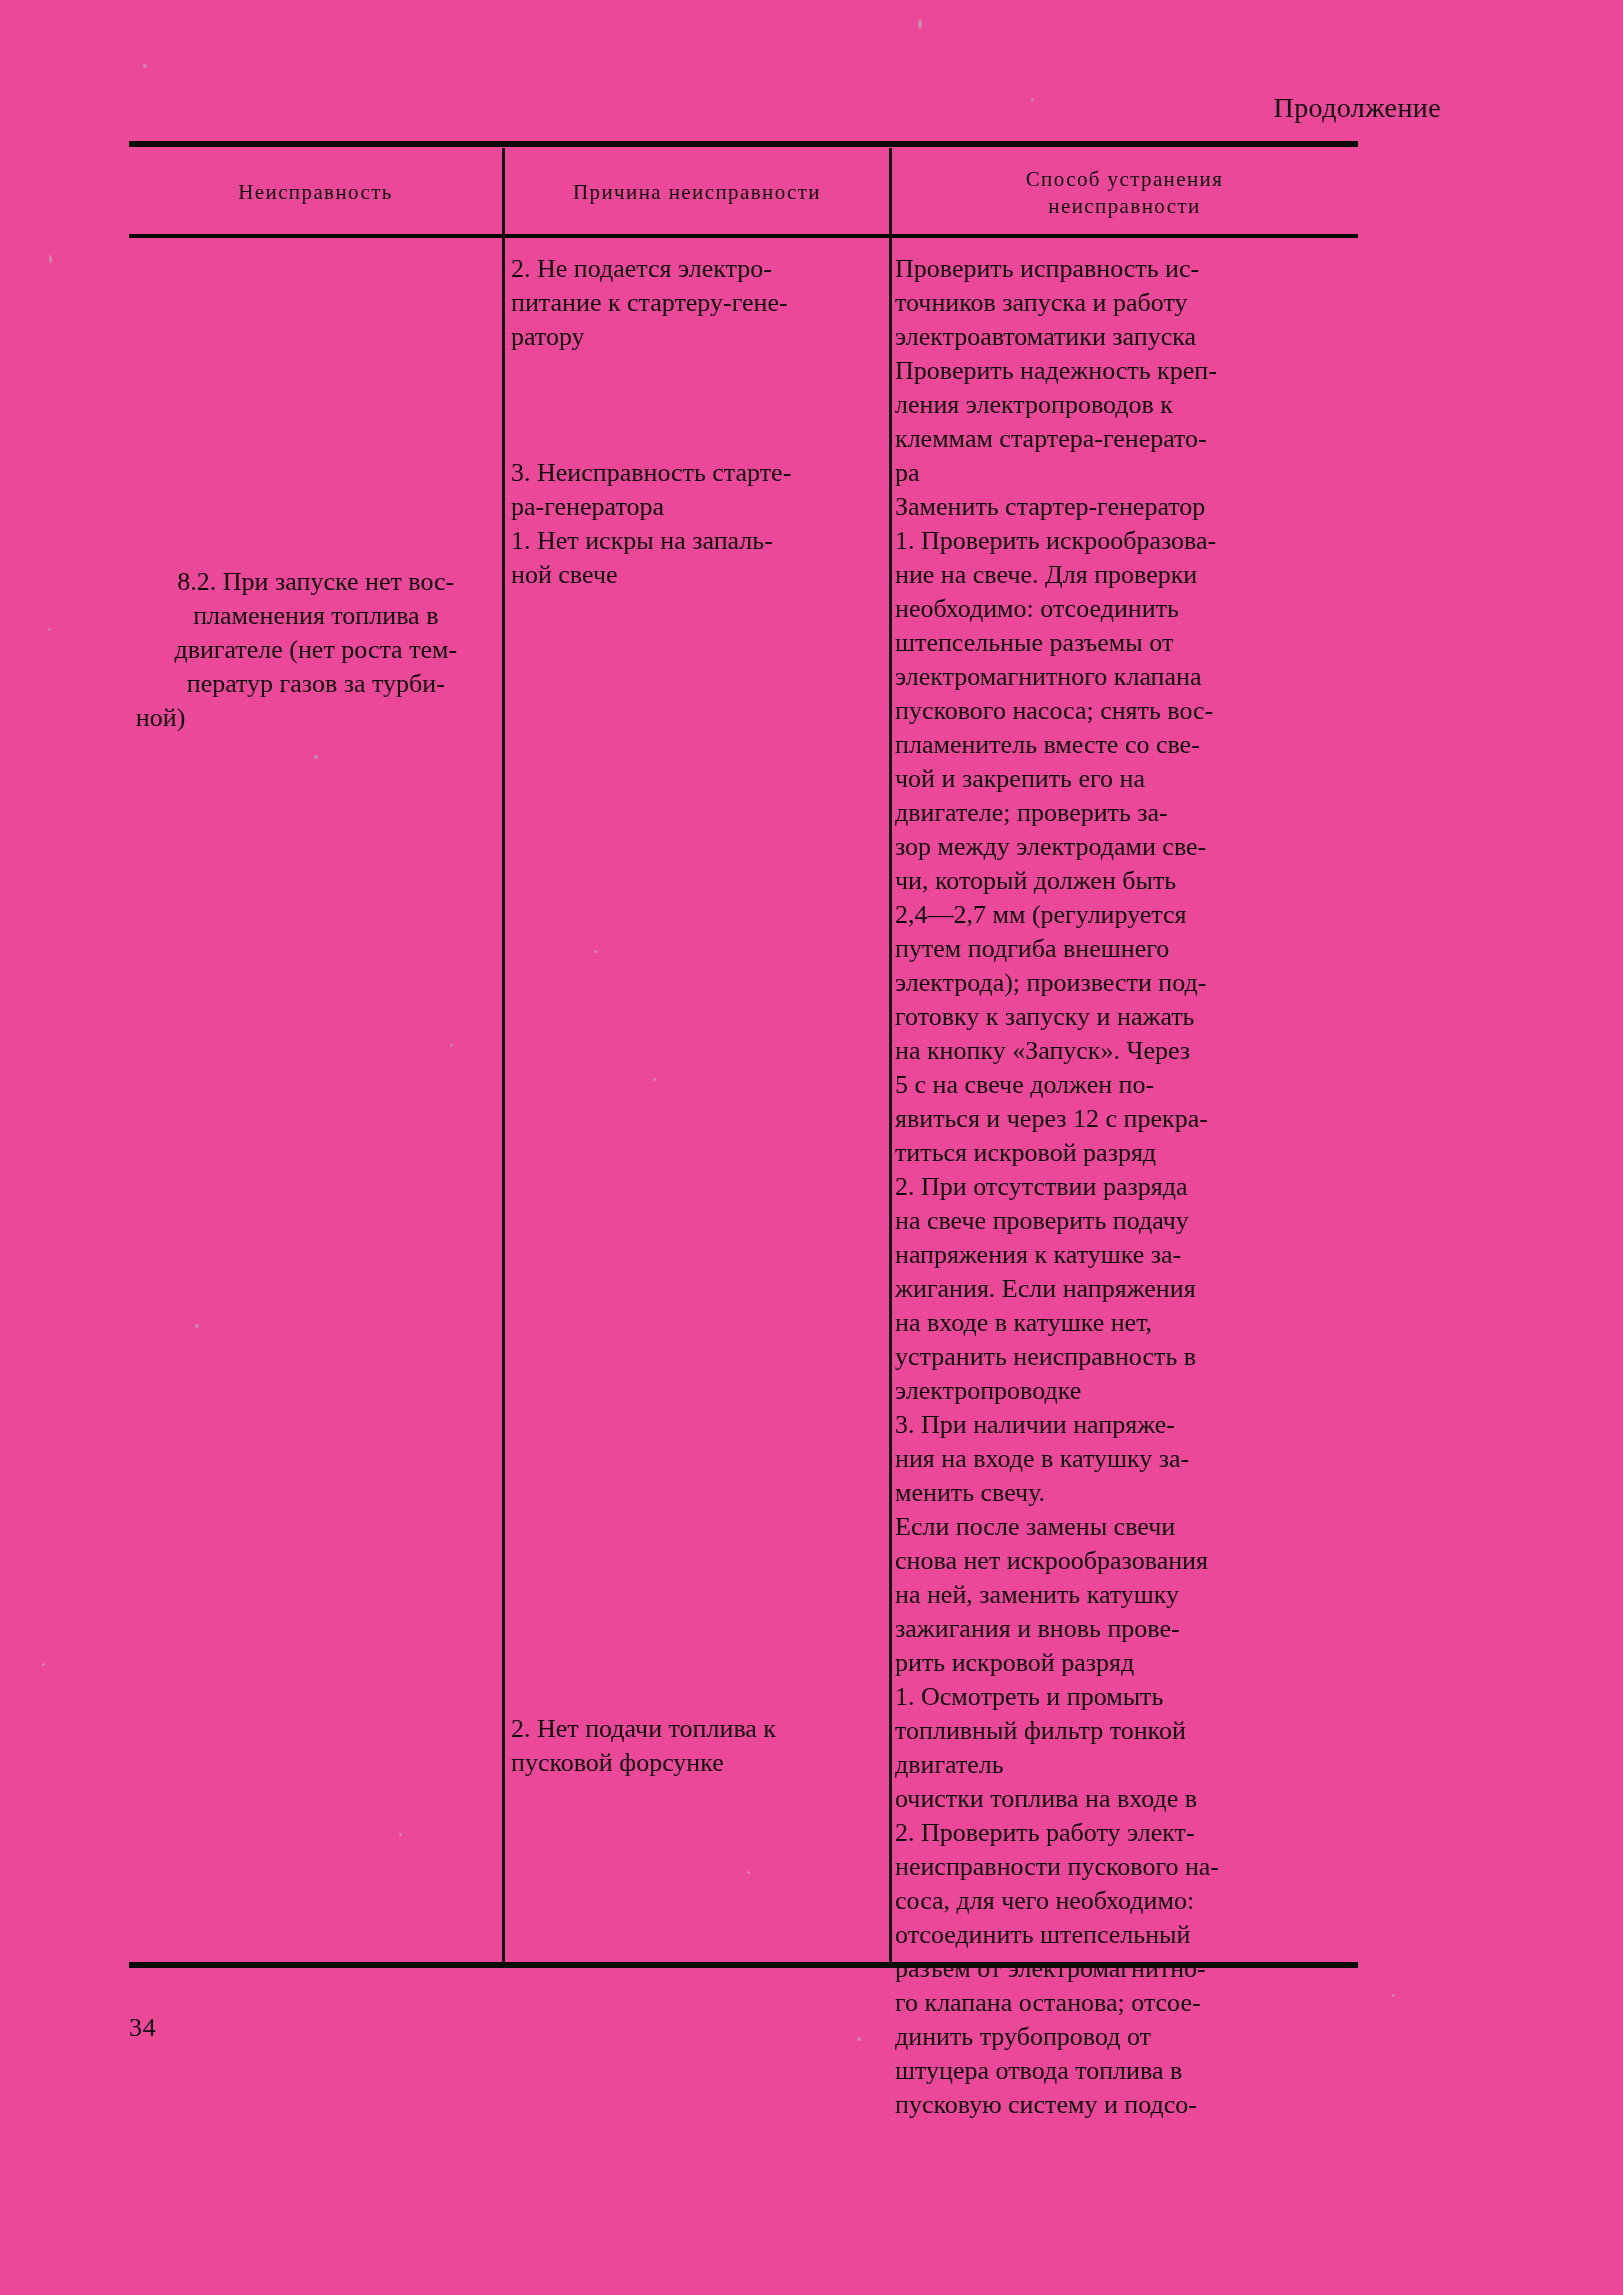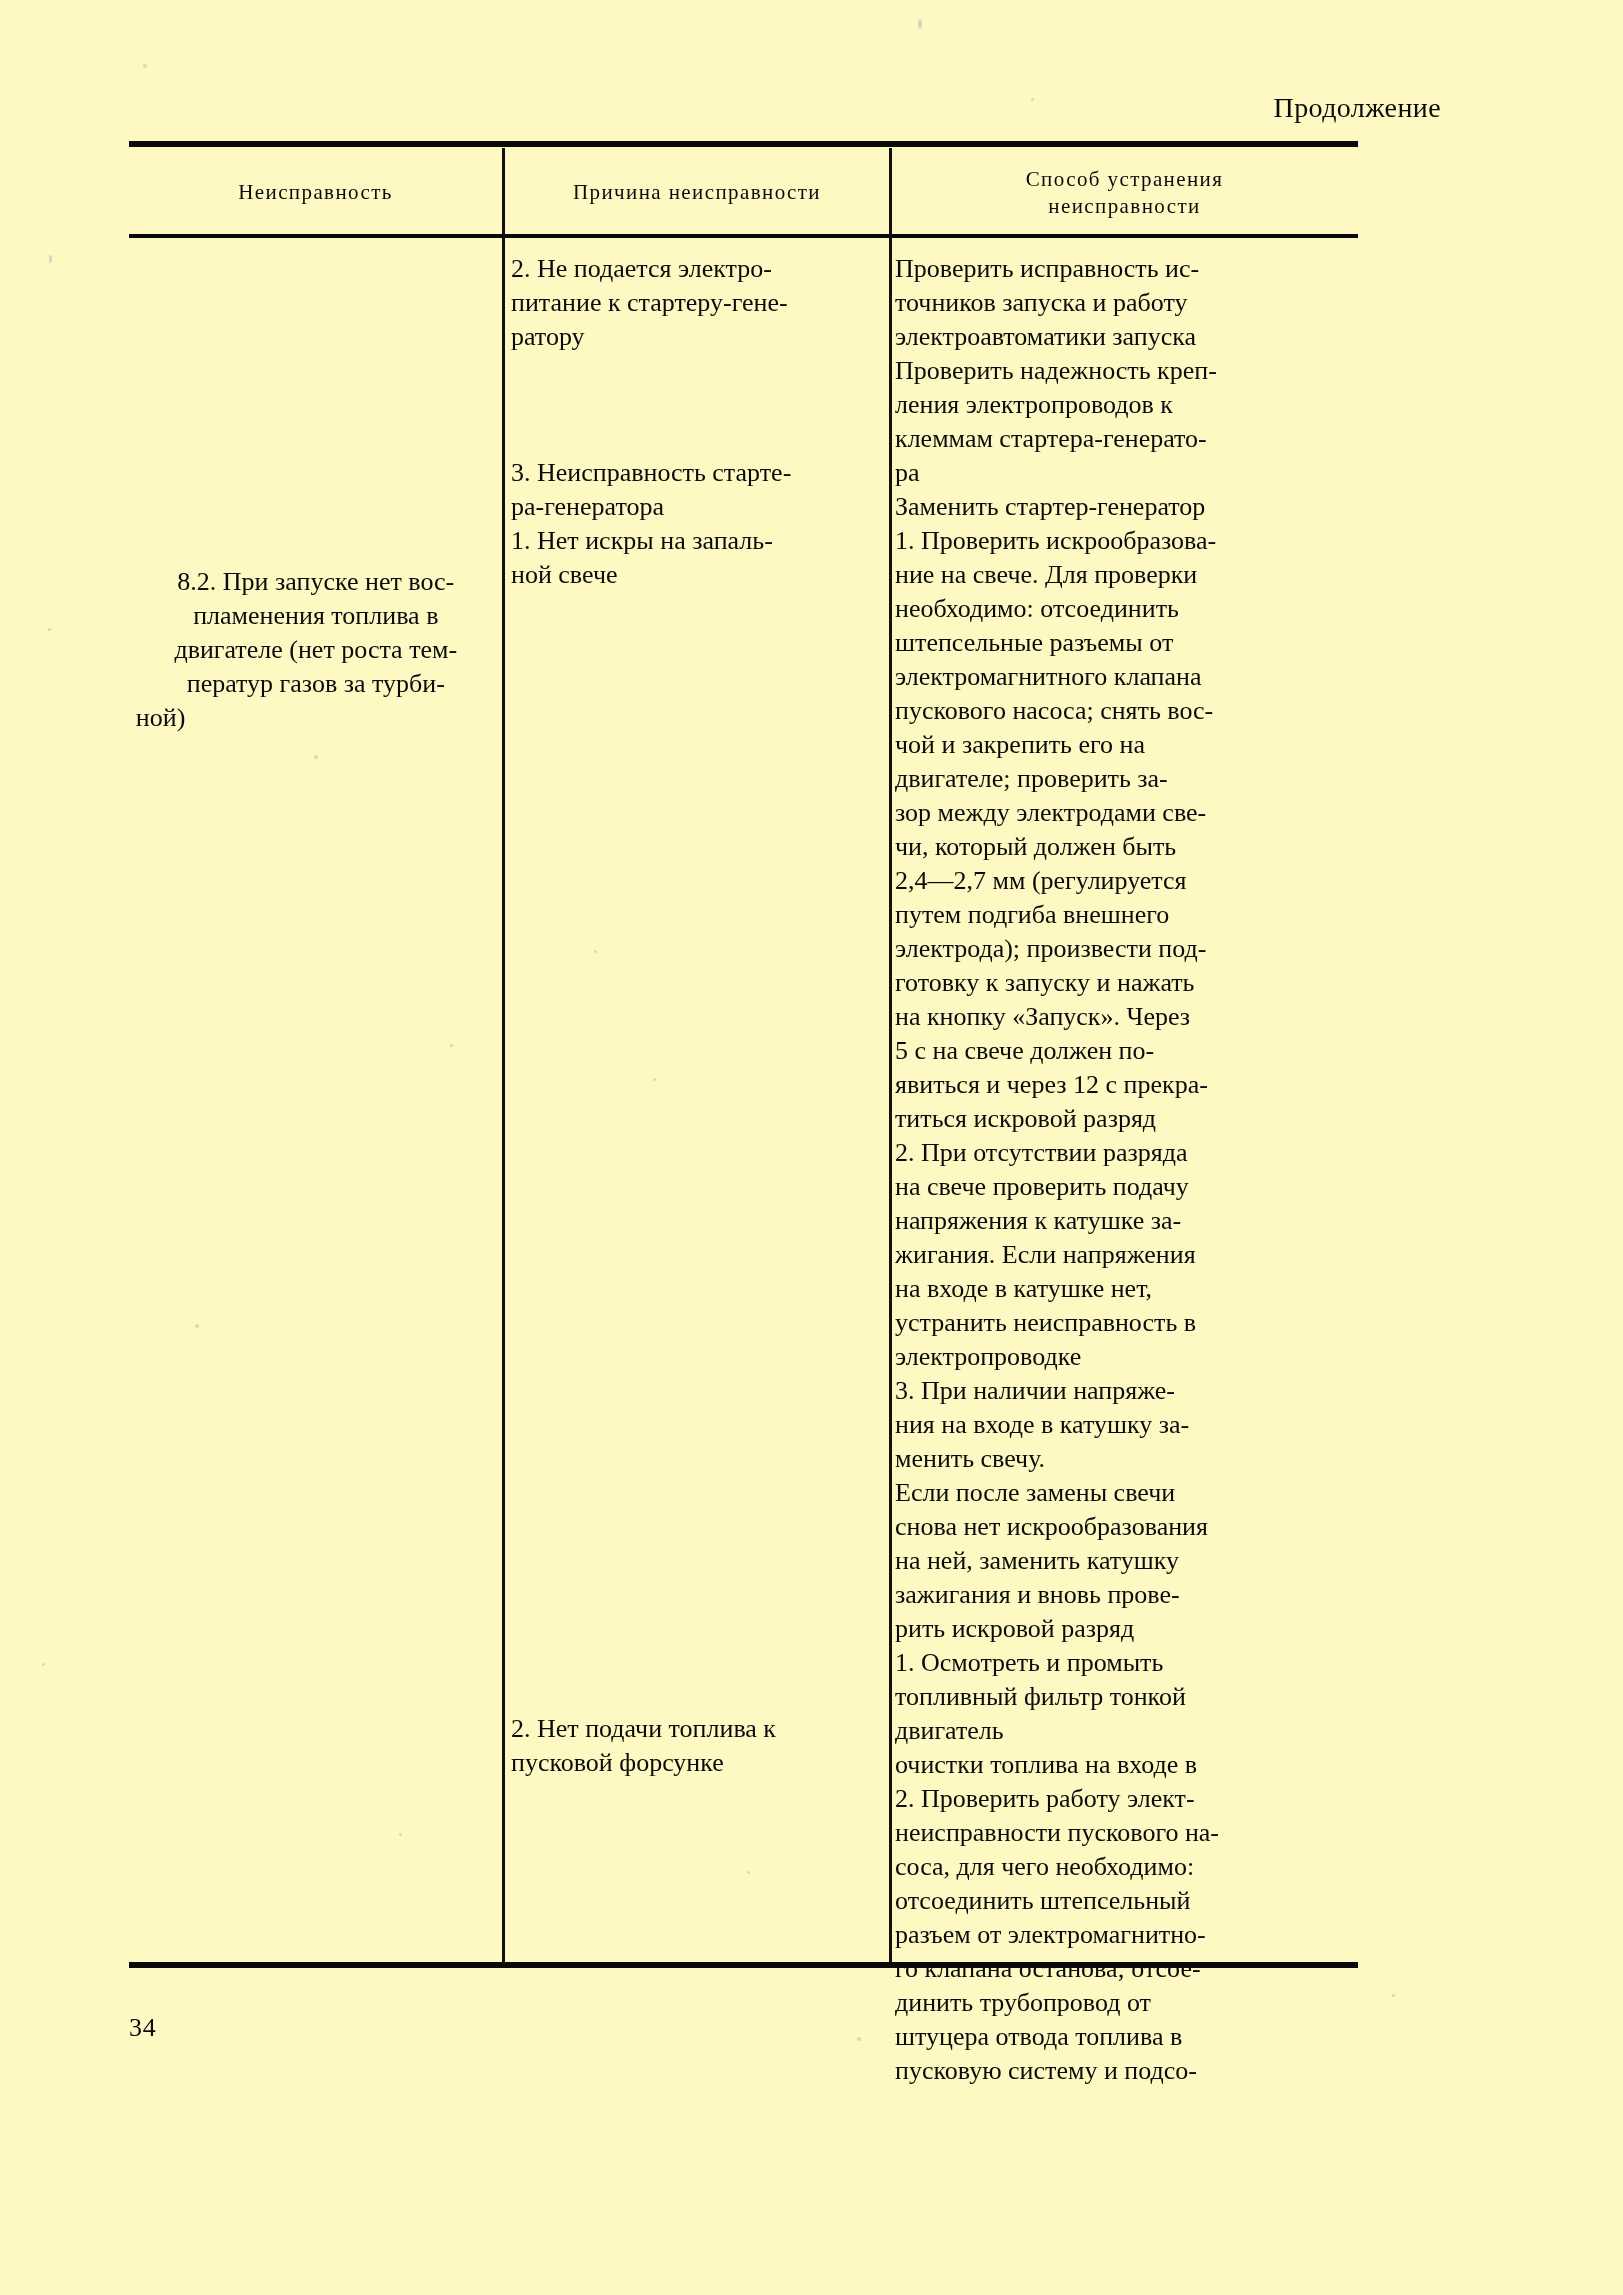--- a/index.html
+++ b/index.html
@@ -9,21 +9,21 @@
     background: #ffffff;
   }
   body {
     font-family: "Liberation Serif", "DejaVu Serif", serif;
     color: #0b0b0b;
   }
   .page {
     position: relative;
     width: 1623px;
     height: 2295px;
-    background: #fef9c3;
+    background: #ec4899;
     overflow: hidden;
   }
 
   
   .speck {
     position: absolute;
     background: #b9b9b4;
     border-radius: 50%;
     opacity: .55;
   }
@@ -226,20 +226,21 @@
         <span class="ln">Заменить стартер-генератор</span>
       </p>
 
       <p class="blk">
         <span class="ln">1. Проверить искрообразова-</span>
         <span class="ln">ние на свече. Для проверки</span>
         <span class="ln">необходимо: отсоединить</span>
         <span class="ln">штепсельные разъемы от</span>
         <span class="ln">электромагнитного клапана</span>
         <span class="ln">пускового насоса; снять вос-</span>
+        <span class="ln">пламенитель вместе со све-</span>
         <span class="ln">чой и закрепить его на</span>
         <span class="ln">двигателе; проверить за-</span>
         <span class="ln">зор между электродами све-</span>
         <span class="ln">чи, который должен быть</span>
         <span class="ln">2,4—2,7 мм (регулируется</span>
         <span class="ln">путем подгиба внешнего</span>
         <span class="ln">электрода); произвести под-</span>
         <span class="ln">готовку к запуску и нажать</span>
         <span class="ln">на кнопку «Запуск». Через</span>
         <span class="ln">5 с на свече должен по-</span>

